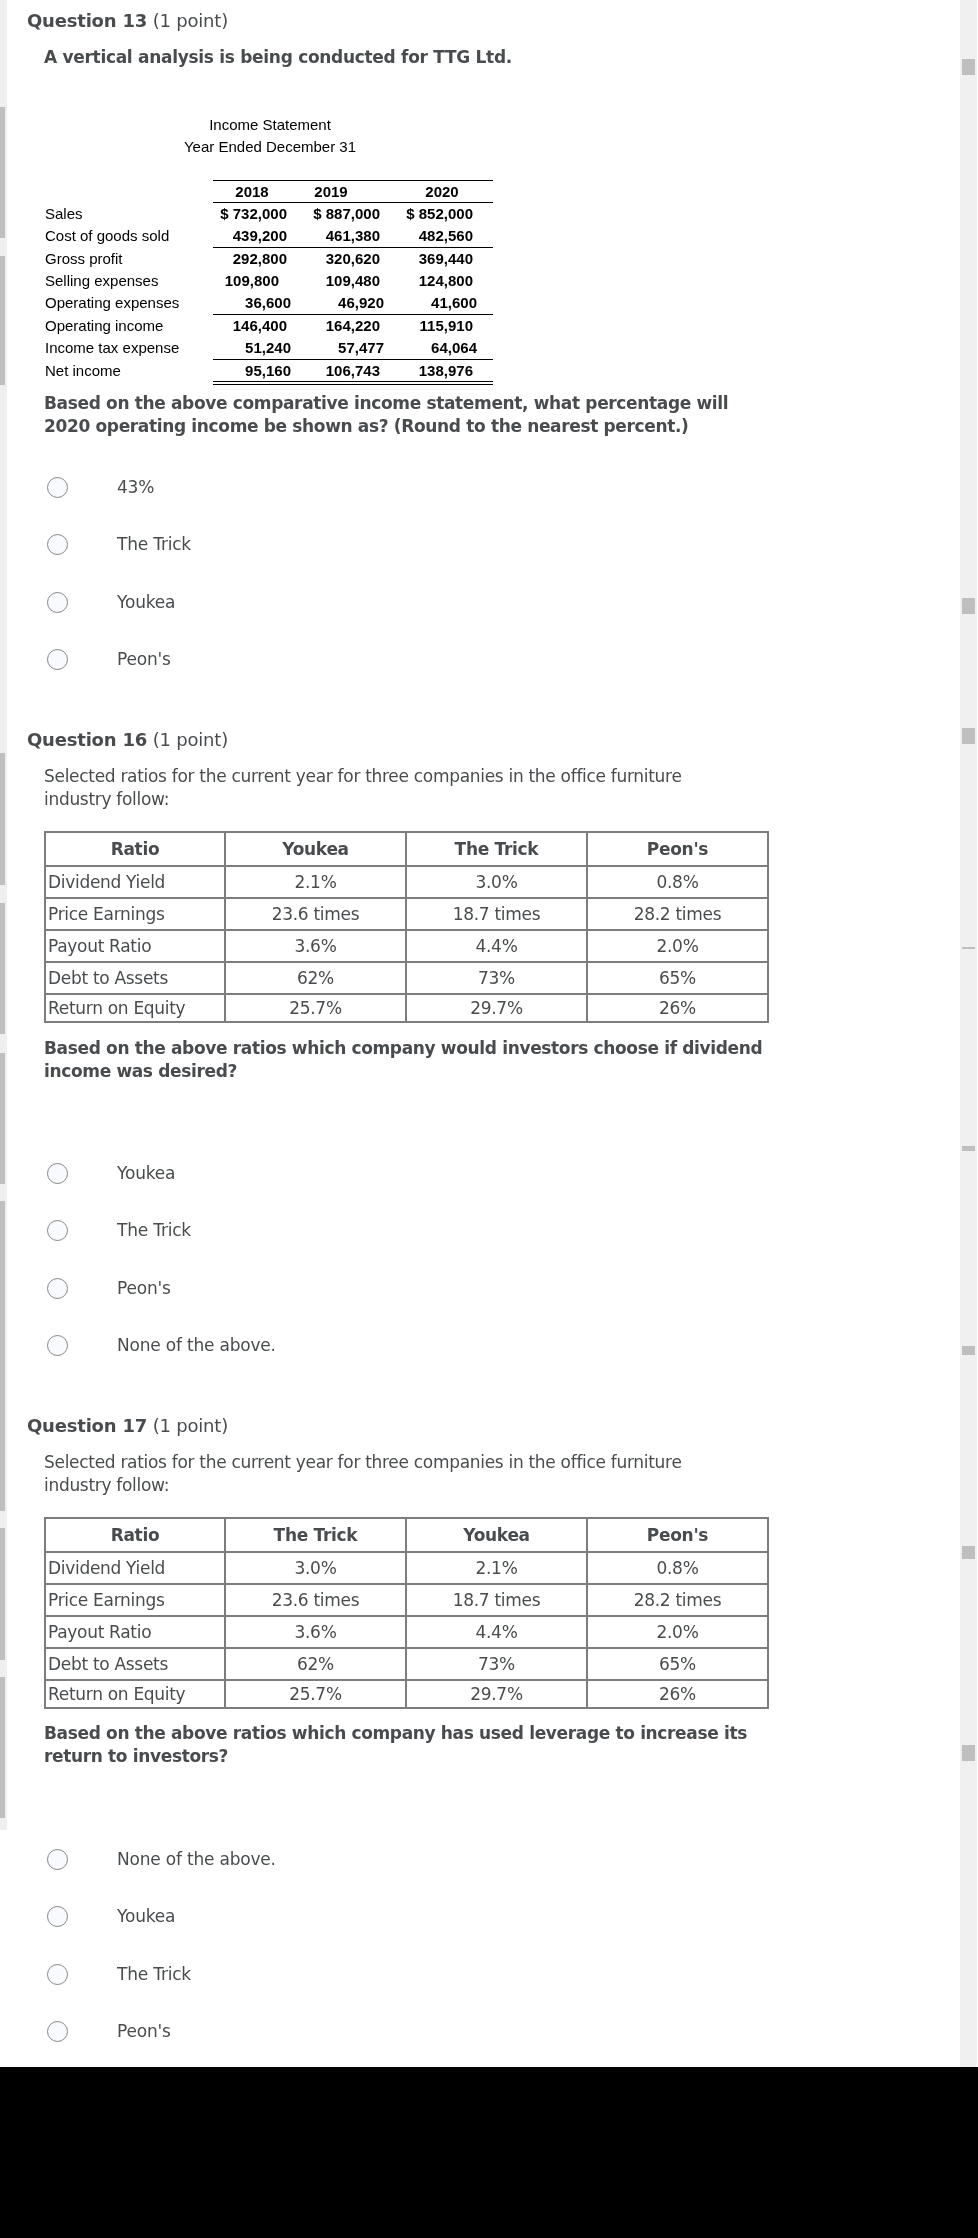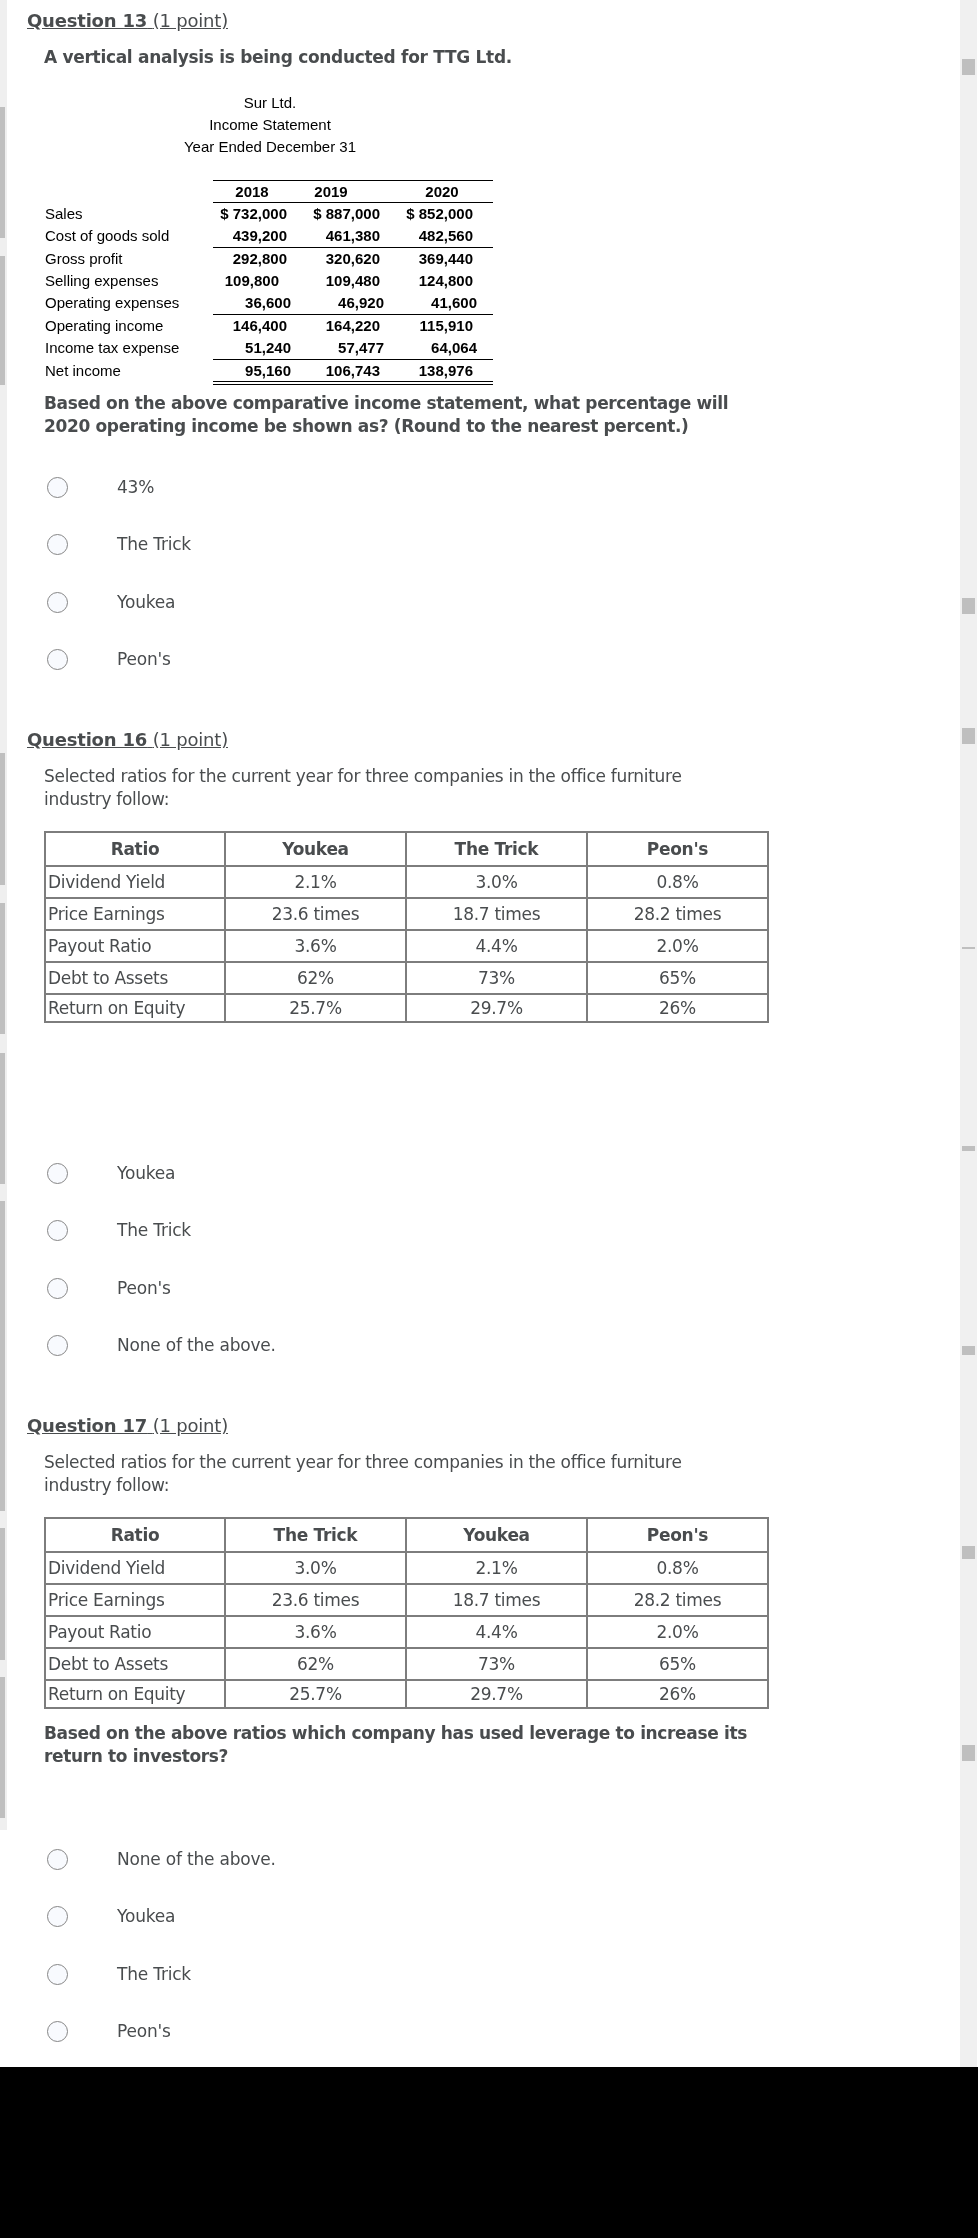--- a/index.html
+++ b/index.html
@@ -6,21 +6,21 @@
   body {
     width:978px; height:2238px; position:relative; overflow:hidden;
     background:#000; font-family:"DejaVu Sans", sans-serif; color:#494c4e;
   }
   #page { position:absolute; left:0; top:0; width:978px; height:2067px; background:#fff; }
   #left-gutter { position:absolute; left:0; top:0; width:7px; height:1830px; background:#efefef; }
   .gutter-bar { position:absolute; left:0; width:5px; background:#bfbfbf; }
   #right-strip { position:absolute; left:960px; top:0; width:17px; height:2067px; background:#f0f0f0; }
   .marker { position:absolute; left:2px; width:13px; background:#bfbfbf; }
 
-  .q-title { position:absolute; left:27px; font-size:18px; color:#494c4e; white-space:nowrap; letter-spacing:-0.2px;text-decoration:underline; }
+  .q-title { position:absolute; left:27px; font-size:18px; color:#494c4e; white-space:nowrap; letter-spacing:-0.2px; }
   .q-title b { font-weight:bold; }
   .q-text { position:absolute; left:44px; font-size:17px; line-height:23px; color:#494c4e; width:700px; letter-spacing:-0.3px; }
   .q-prompt { position:absolute; left:44px; font-size:17px; line-height:23px; color:#494c4e; font-weight:bold; width:720px; letter-spacing:-0.35px; }
   .q-intro-bold { position:absolute; left:44px; font-size:17px; font-weight:bold; color:#494c4e; white-space:nowrap; letter-spacing:-0.3px; }
 
   
   .is-head { position:absolute; left:0; width:540px; text-align:center; font-family:"Liberation Sans", sans-serif; font-size:15px; color:#000; line-height:21px; }
   .is-table { position:absolute; left:45px; top:180px; font-family:"Liberation Sans", sans-serif; font-size:15px; color:#000; }
   .is-row { position:absolute; left:0; height:22px; line-height:22px; white-space:nowrap; }
   .is-label { position:absolute; left:0; width:170px; }
@@ -66,21 +66,20 @@
     <div class="marker" style="top:1546px;height:13px"></div>
     <div class="marker" style="top:1745px;height:16px"></div>
   </div>
 
   <div class="q-title" style="top:10px">
     <b>Question 13</b>
     <span>(1 point)</span>
   </div>
   <div class="q-intro-bold" style="top:47px">A vertical analysis is being conducted for TTG Ltd.</div>
 
-  <div class="is-head" style="top:92px">Sur Ltd.</div>
   <div class="is-head" style="top:114px">Income Statement</div>
   <div class="is-head" style="top:136px">Year Ended December 31</div>
 
   <div class="is-table">
     <div class="is-line" style="top:0px"></div>
     <div class="is-row" style="top:1px;width:450px">
       <span class="is-cell" style="left:167px;width:80px;text-align:center">2018</span>
       <span class="is-cell" style="left:246px;width:80px;text-align:center">2019</span>
       <span class="is-cell" style="left:357px;width:80px;text-align:center">2020</span>
     </div>
@@ -205,20 +204,21 @@
     </tr>
     <tr class="last">
       <td class="rlabel">Return on Equity</td>
       <td>25.7%</td>
       <td>29.7%</td>
       <td>26%</td>
     </tr>
   </tbody>
     </table>
 
+  <div class="q-prompt" style="top:1037px">Based on the above ratios which company would investors choose if dividend income was desired?</div>
 
   <div class="option" style="top:1160px">
     <span class="radio"></span>
     <span class="opt-label">Youkea</span>
   </div>
   <div class="option" style="top:1217px">
     <span class="radio"></span>
     <span class="opt-label">The Trick</span>
   </div>
   <div class="option" style="top:1275px">

